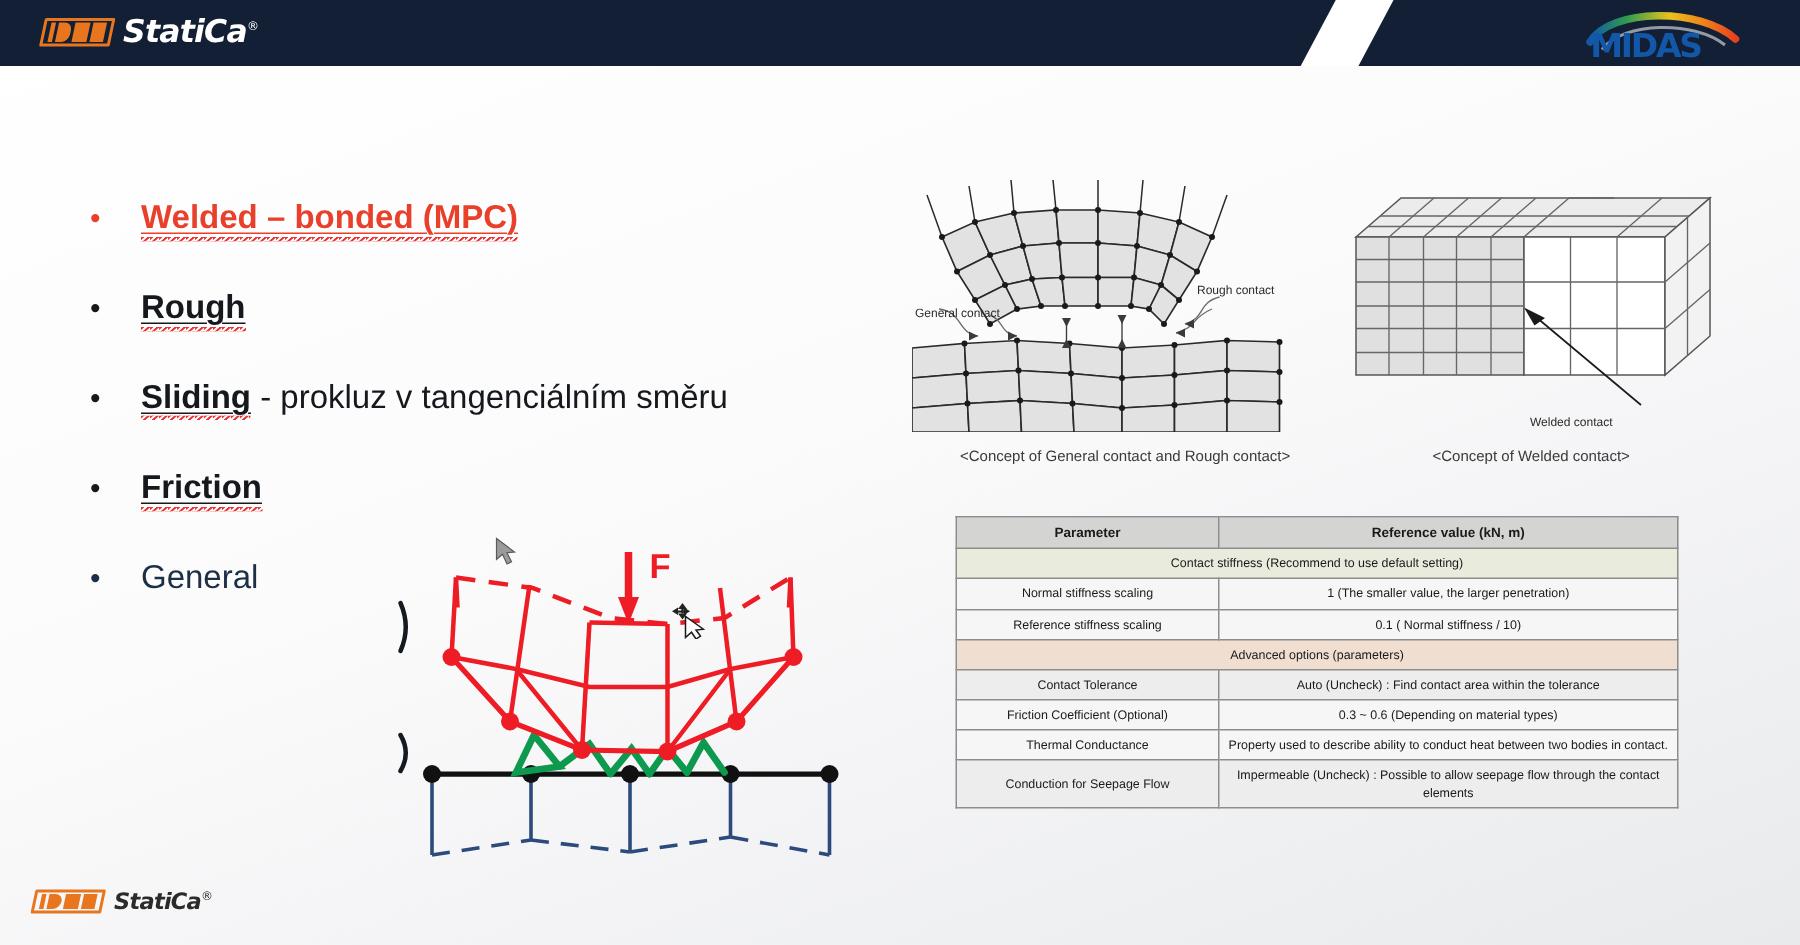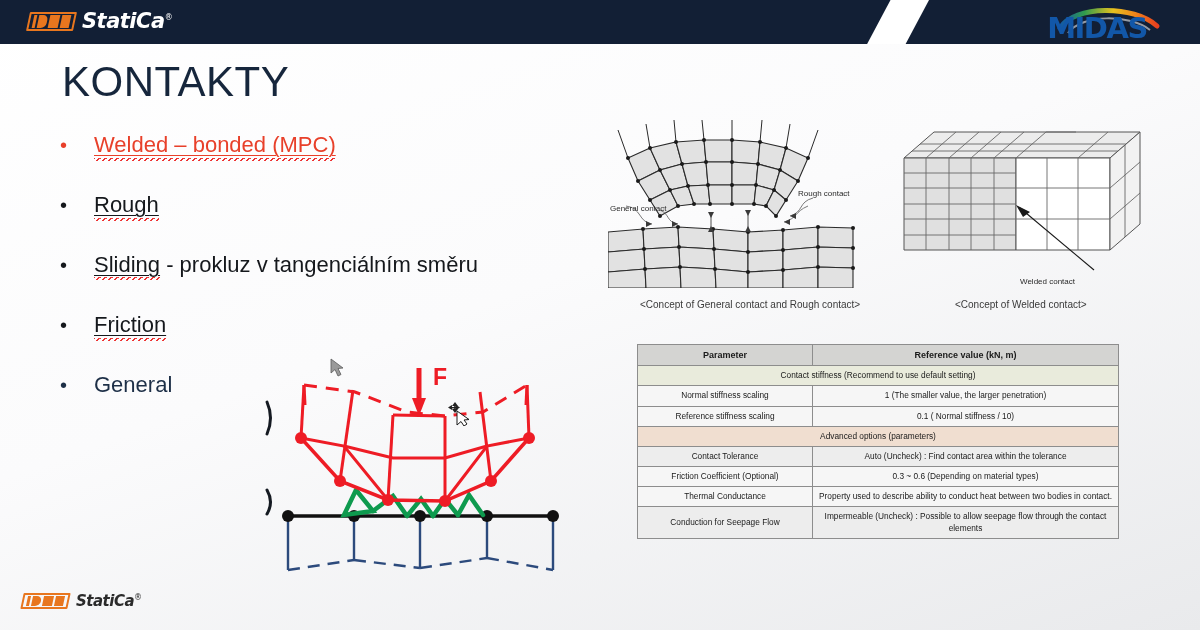--- a/index.html
+++ b/index.html
@@ -45,21 +45,21 @@
   .reg{font-size:8px;vertical-align:super;font-style:normal;font-weight:normal;}
 
   #header-logo{position:absolute;left:28px;top:9px;}
   #header-logo .statica-txt{color:#ffffff;font-size:21px;}
 
   
   #midas{position:absolute;right:28px;top:2px;width:150px;height:40px;}
   #midas-text{
     position:absolute;left:0;bottom:-1px;width:150px;
     font-family:"DejaVu Sans", sans-serif;
-    font-weight:bold;font-size:29px;letter-spacing:-1.5px;
+    font-weight:bold;font-size:22px;letter-spacing:-1.5px;
     color:#1257a8;line-height:1;
     text-align:center;
   }
 
   
   #title{
     position:absolute;left:62px;top:58px;
     font-size:42px;color:#16263c;letter-spacing:0.5px;
     font-family:"Liberation Sans", sans-serif;
   }
@@ -73,20 +73,21 @@
     text-decoration:underline;text-decoration-thickness:1px;
     text-underline-offset:3px;
   }
   .sq{
     background-image:repeating-linear-gradient(135deg,
       #e33 0 1.4px, transparent 1.4px 3px);
     background-repeat:repeat-x;
     background-size:6px 3px;
     background-position:0 100%;
     padding-bottom:3px;
+    font-weight:bold;
   }
   .c-red{color:#e8402a;}
   .c-dark{color:#1d2f47;}
   .c-black{color:#15181c;}
 
   
   #beam{position:absolute;left:255px;top:350px;width:330px;height:270px;}
 
   
   #mesh-fig{position:absolute;left:608px;top:118px;width:265px;height:170px;}
@@ -153,21 +154,20 @@
             <stop offset="100%" stop-color="#e8401f"></stop>
           </linearGradient>
         </defs>
         <path d="M38 26 C 52 3, 112 3, 135 24" stroke="url(#rg)" stroke-width="5" fill="none" stroke-linecap="round"></path>
         <path d="M46 31 C 60 12, 108 12, 128 28" stroke="#ffffff" stroke-width="2" fill="none" opacity="0.55"></path>
       </svg>
       <div id="midas-text">MIDAS</div>
     </div>
   </div>
 
-  <div id="title">KONTAKTY</div>
 
   <div id="bullets">
     <div class="blt">
       <span class="dot c-red">•</span>
       <span class="btxt c-red u sq">Welded – bonded (MPC)</span>
     </div>
     <div class="blt">
       <span class="dot c-black">•</span>
       <span class="btxt c-black u sq">Rough</span>
     </div>

